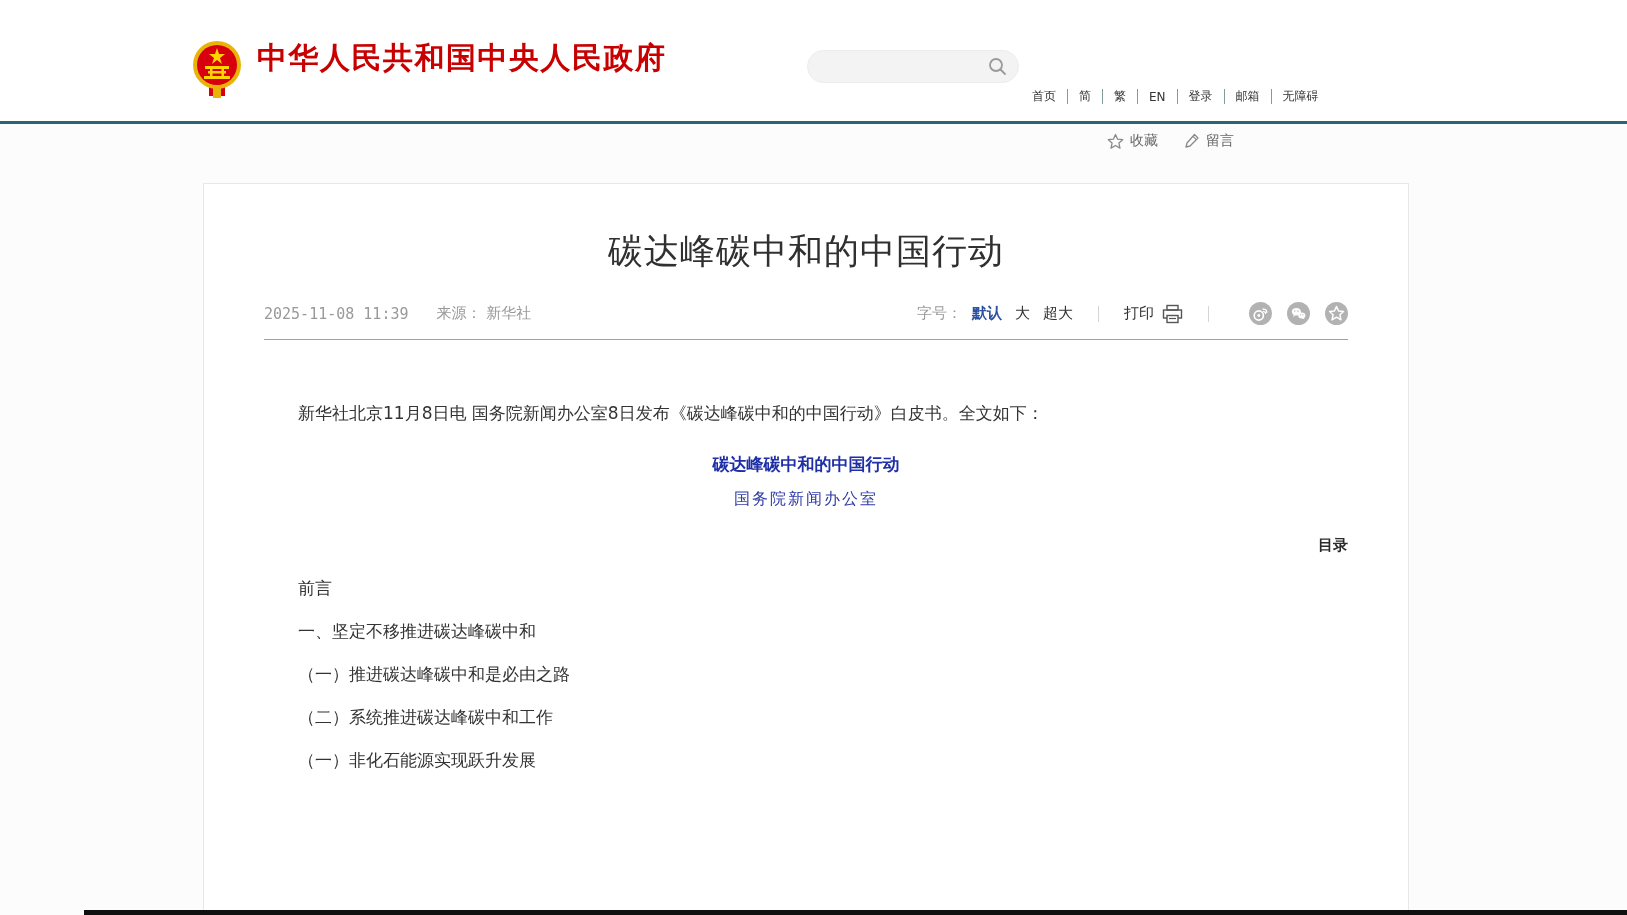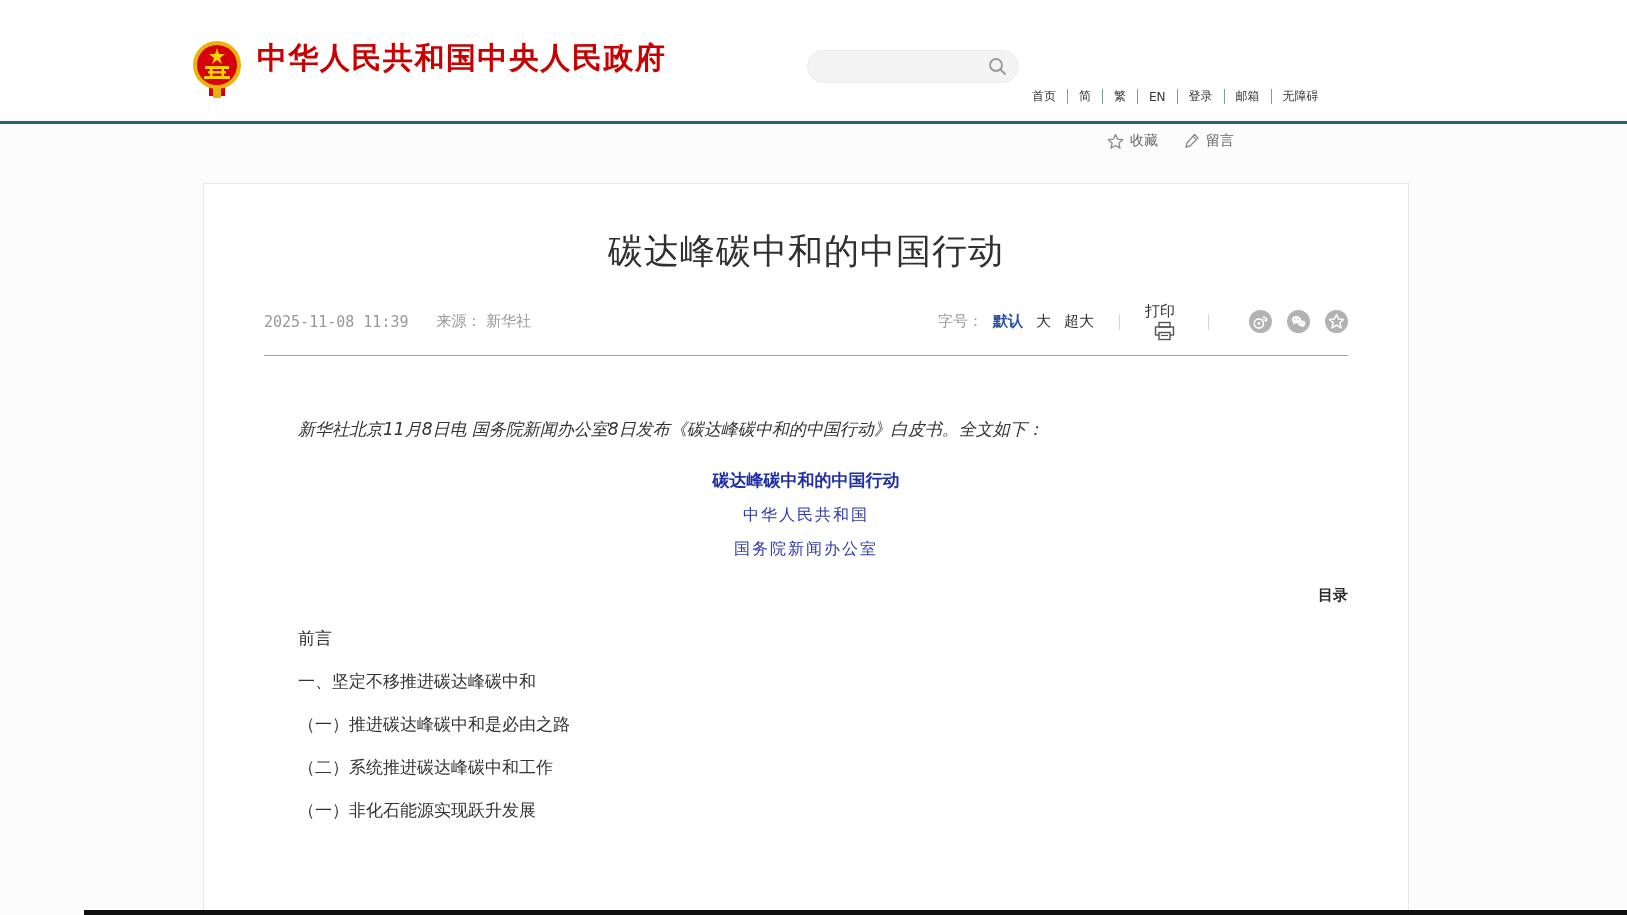--- a/index.html
+++ b/index.html
@@ -36,27 +36,27 @@
     border:1px solid #e8e8e8;box-sizing:border-box;}
   .article-title{margin:46px 0 0;text-align:center;font-size:35px;line-height:42px;font-weight:400;color:#303030;letter-spacing:1px;}
   .meta-row{margin:30px 60px 0;padding-bottom:14px;border-bottom:1px solid #84cc16;
     display:flex;justify-content:space-between;align-items:center;font-size:15px;color:#999;}
   .meta-left{display:flex;align-items:center;font-family:"DejaVu Sans Mono","Liberation Mono",monospace;}
   .meta-source{margin-left:28px;font-family:"DejaVu Sans","Liberation Sans",sans-serif;}
   .meta-right{display:flex;align-items:center;color:#999;}
   .size-opt{color:#333;margin-left:13px;cursor:pointer;}
   .size-opt.active{color:#2b52a0;font-weight:bold;margin-left:10px;}
   .msep{width:1px;height:16px;background:#d5d5d5;margin:0 25px;}
-  .print-grp{display:flex;align-items:center;cursor:pointer;color:#333;flex-direction:column;}
+  .print-grp{display:flex;align-items:flex-start;cursor:pointer;color:#333;}
   .print-label{margin-right:8px;}
   .share-icon{width:23px;height:23px;margin-left:15px;cursor:pointer;display:block;}
   
   .article-body{padding:0 60px;font-size:17px;color:#333;}
   .article-body p{margin:0;line-height:21px;}
-  .intro{margin-top:63px !important;text-indent:2em;font-style:italic;}
+  .intro{margin-top:63px !important;text-indent:2em;}
   .doc-title{margin-top:30px !important;text-align:center;font-weight:bold;color:#1f2fa6;font-size:17px;}
   .doc-line{margin-top:13px !important;text-align:center;color:#2e3aa6;font-size:16px;
     font-family:"DejaVu Serif","Liberation Serif",serif;letter-spacing:2px;}
   .toc-heading{margin-top:26px !important;font-weight:bold;text-indent:2em;font-size:15px;color:#2b2b2b;text-align:right;}
   .toc-item{margin-top:22px !important;text-indent:2em;}
   .bottom-bar{position:absolute;left:84px;top:910px;width:1543px;height:5px;background:#101010;}
 </style>
 </head>
 <body>
 
@@ -170,21 +170,20 @@
       <svg class="share-icon" viewBox="0 0 23 23">
         <circle cx="11.5" cy="11.5" r="11.5" fill="#b2b2b2"></circle>
         <polygon points="11.5,4.5 13.6,9 18.5,9.5 14.9,12.8 16,17.8 11.5,15.2 7,17.8 8.1,12.8 4.5,9.5 9.4,9" fill="none" stroke="#fff" stroke-width="1.5" stroke-linejoin="round"></polygon>
       </svg>
     </div>
   </div>
 
   <div class="article-body">
     <p class="intro">新华社北京11月8日电 国务院新闻办公室8日发布《碳达峰碳中和的中国行动》白皮书。全文如下：</p>
     <p class="doc-title">碳达峰碳中和的中国行动</p>
-    <p class="doc-line">中华人民共和国</p>
     <p class="doc-line">国务院新闻办公室</p>
     <p class="toc-heading">目录</p>
     <p class="toc-item">前言</p>
     <p class="toc-item">一、坚定不移推进碳达峰碳中和</p>
     <p class="toc-item">（一）推进碳达峰碳中和是必由之路</p>
     <p class="toc-item">（二）系统推进碳达峰碳中和工作</p>
     <p class="toc-item">（一）非化石能源实现跃升发展</p>
   </div>
 </main>
 

